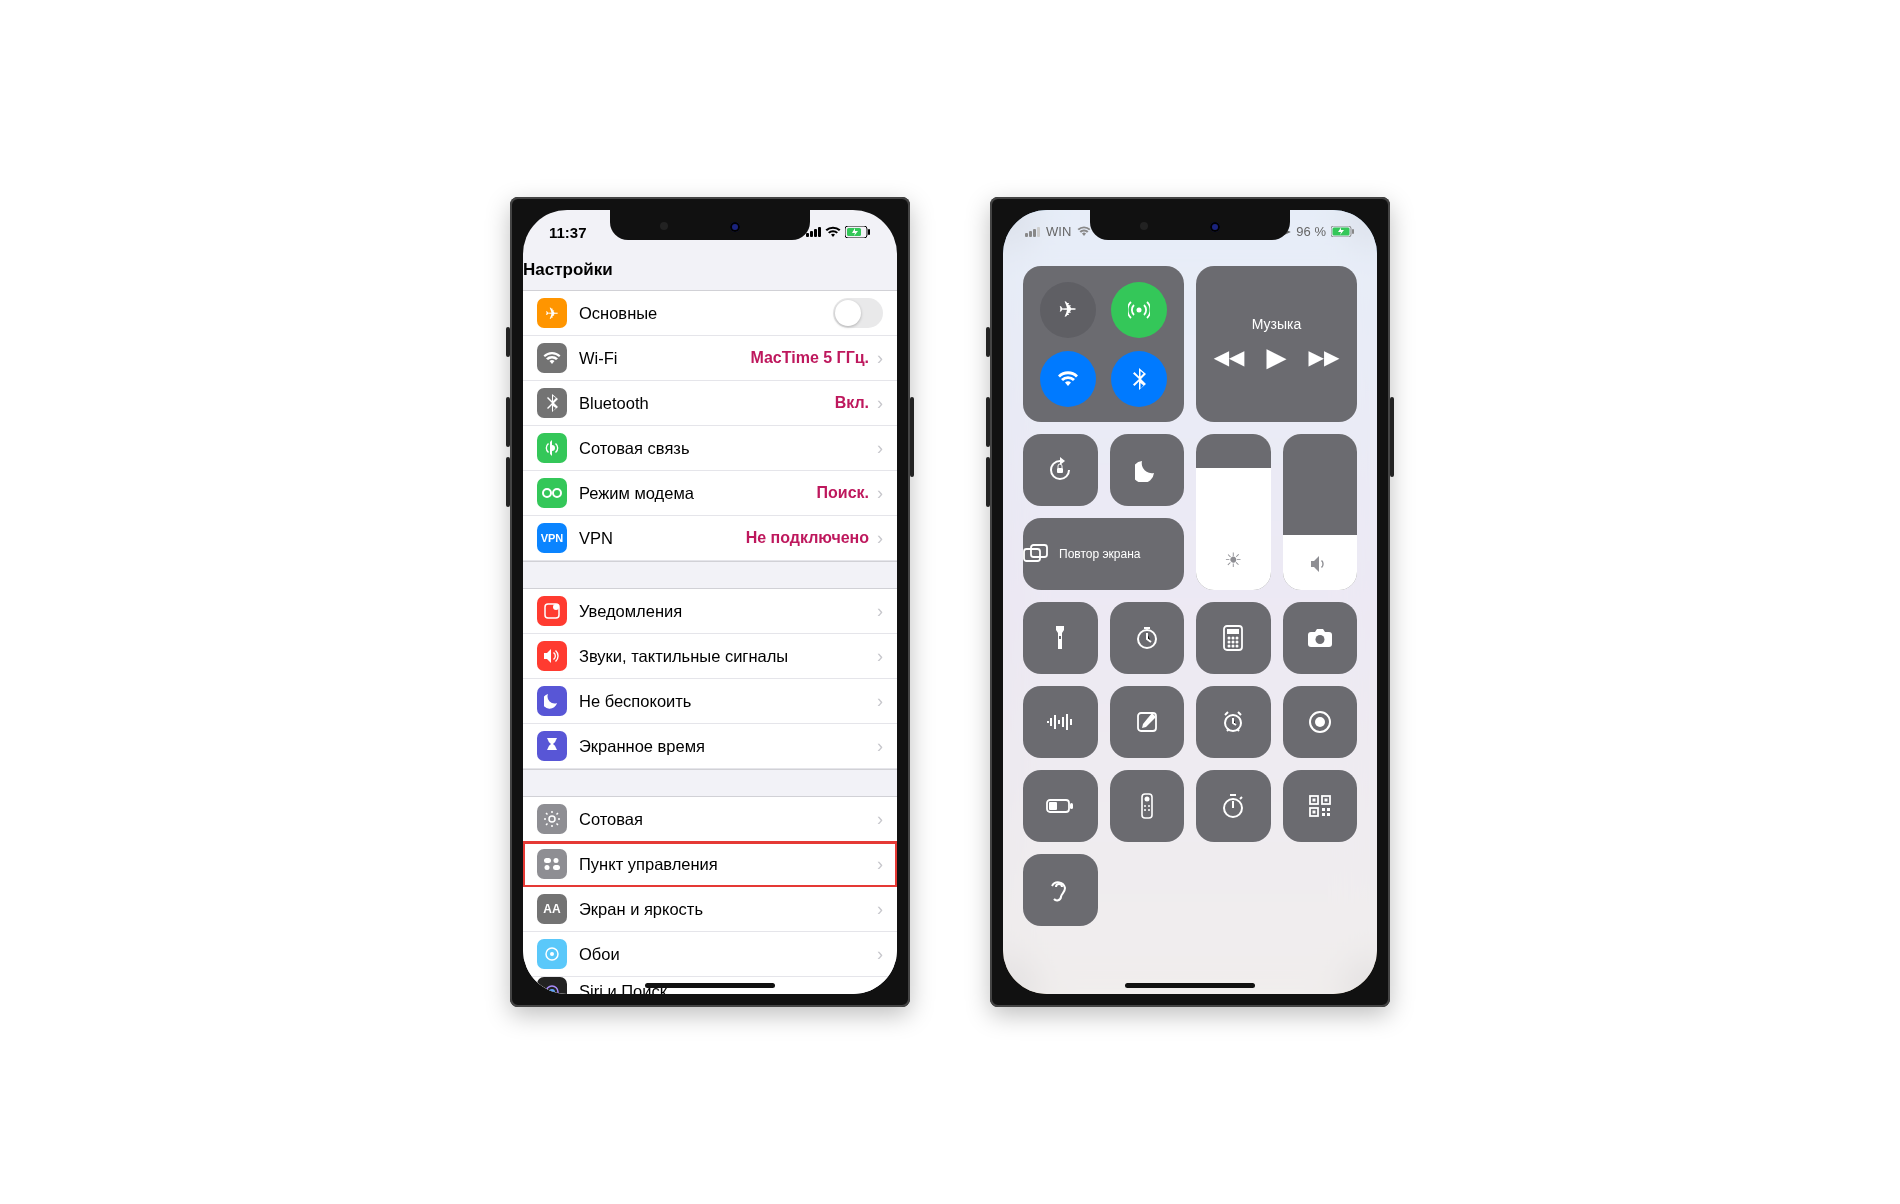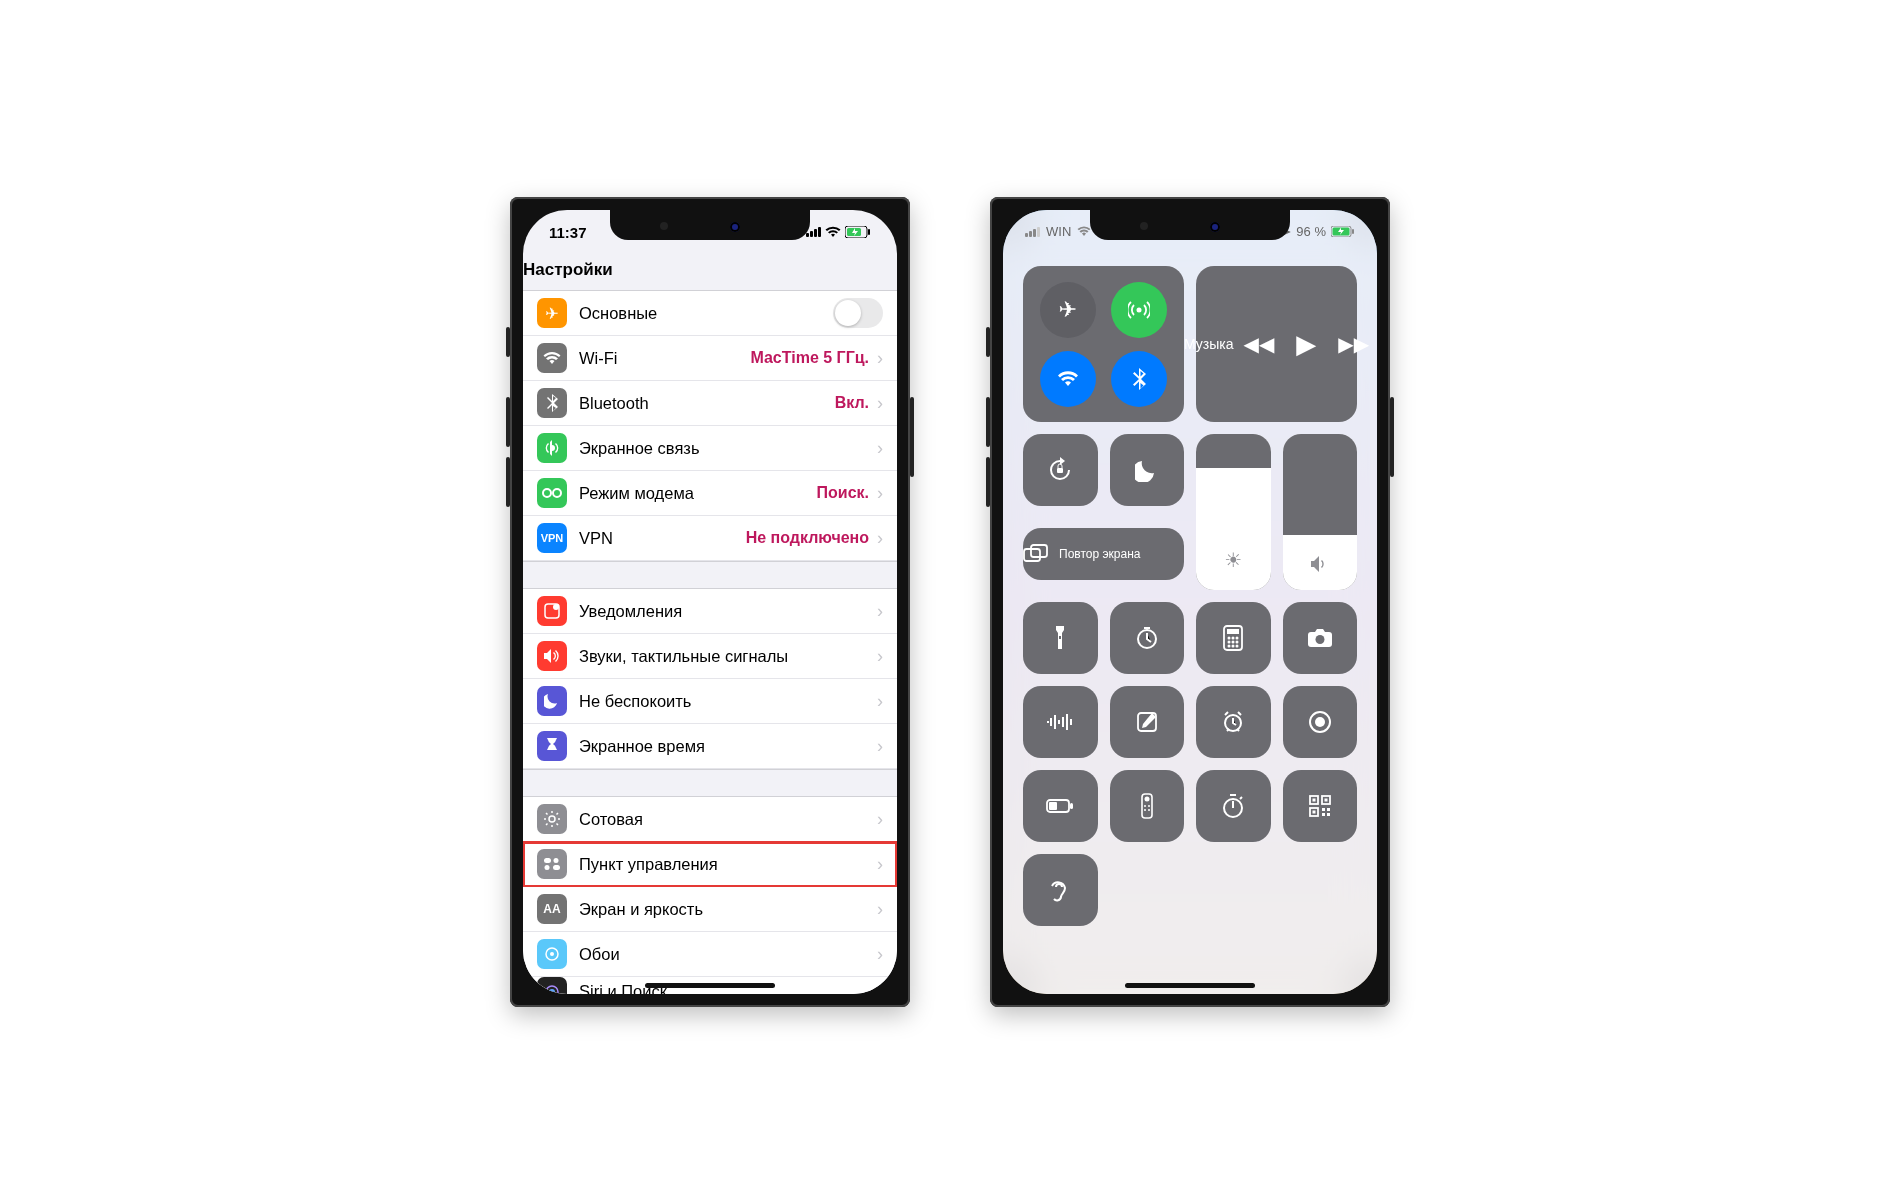--- a/index.html
+++ b/index.html
@@ -88,22 +88,22 @@
   .cc-screen { background:linear-gradient(180deg,#cfe7ff 0%,#e4d7ef 50%,#f2e8d6 100%); }
   .blur { position:absolute; inset:0; background:rgba(240,240,245,.72); backdrop-filter:blur(20px); }
   .cc { position:relative; padding:48px 20px 20px; height:100%; }
   .cc-status { position:absolute; top:14px; left:22px; right:22px; display:flex; justify-content:space-between;
     font-size:13px; color:#666; font-weight:500; align-items:flex-end; }
   .cc-grid { display:grid; grid-template-columns:repeat(4,1fr); gap:12px; }
   .tile { background:#6b6b70; border-radius:18px; display:flex; align-items:center; justify-content:center; color:#fff; }
   .tile.lg { grid-column:span 2; grid-row:span 2; height:156px; flex-direction:column; }
   .tile.sm { height:72px; }
   .tile.tall { grid-row:span 2; height:156px; background:#fff; position:relative; overflow:hidden; }
-  .tile.screenrep { grid-column:span 2; height:52px; flex-direction:row; gap:10px; justify-content:flex-start; padding:0 0; }
-  .tile.music { flex-direction:row; gap:10px; font-size:14px; }
+  .tile.screenrep { grid-column:span 2; height:72px; flex-direction:row; gap:10px; justify-content:flex-start; padding:0 0; }
+  .tile.music { flex-direction:column; gap:10px; font-size:14px; }
   .connect-grid { display:grid; grid-template-columns:1fr 1fr; gap:10px; padding:14px; width:100%; height:100%; }
   .cbtn { width:56px; height:56px; border-radius:50%; display:flex; align-items:center; justify-content:center;
     color:#fff; font-size:22px; justify-self:center; align-self:center; }
   .cbtn.off{background:rgba(90,90,95,.7)}.cbtn.green{background:#34c759}.cbtn.blue{background:#007aff}
   .slider-fill { position:absolute; left:0; right:0; bottom:0; background:#fff; }
   .slider-bg { position:absolute; inset:0; background:#6b6b70; }
   .slider-icon { position:absolute; bottom:18px; left:50%; transform:translateX(-50%); color:#8e8e93; font-size:20px; z-index:2; }
   .music-ctrls { display:flex; gap:22px; align-items:center; font-size:20px; }
   .sr-txt { font-size:12px; line-height:1.2; }
   svg { display:block; }
@@ -170,21 +170,21 @@
       <div class="lbl">Bluetooth</div>
       <div class="val">Вкл.</div>
       <div class="chev">›</div>
     </div>
     <div class="row">
       <div class="icn c-green">
           <svg width="18" height="18" viewBox="0 0 18 18">
             <path d="M9 6a3 3 0 0 1 0 6v5L7 15V3l2-2Zm-5 3a5 5 0 0 1 2-4l-1-1a6.5 6.5 0 0 0 0 10l1-1a5 5 0 0 1-2-4Zm10 0a5 5 0 0 0-2-4l1-1a6.5 6.5 0 0 1 0 10l-1-1a5 5 0 0 0 2-4Z" fill="#fff"></path>
           </svg>
         </div>
-      <div class="lbl">Экранное связь</div>
+      <div class="lbl">Сотовая связь</div>
       <div class="chev">›</div>
     </div>
     <div class="row">
       <div class="icn c-green">
           <svg width="20" height="12" viewBox="0 0 20 12">
             <circle cx="5" cy="6" r="4" fill="none" stroke="#fff" stroke-width="2"></circle>
             <circle cx="15" cy="6" r="4" fill="none" stroke="#fff" stroke-width="2"></circle>
           </svg>
         </div>
       <div class="lbl">Режим модема</div>

